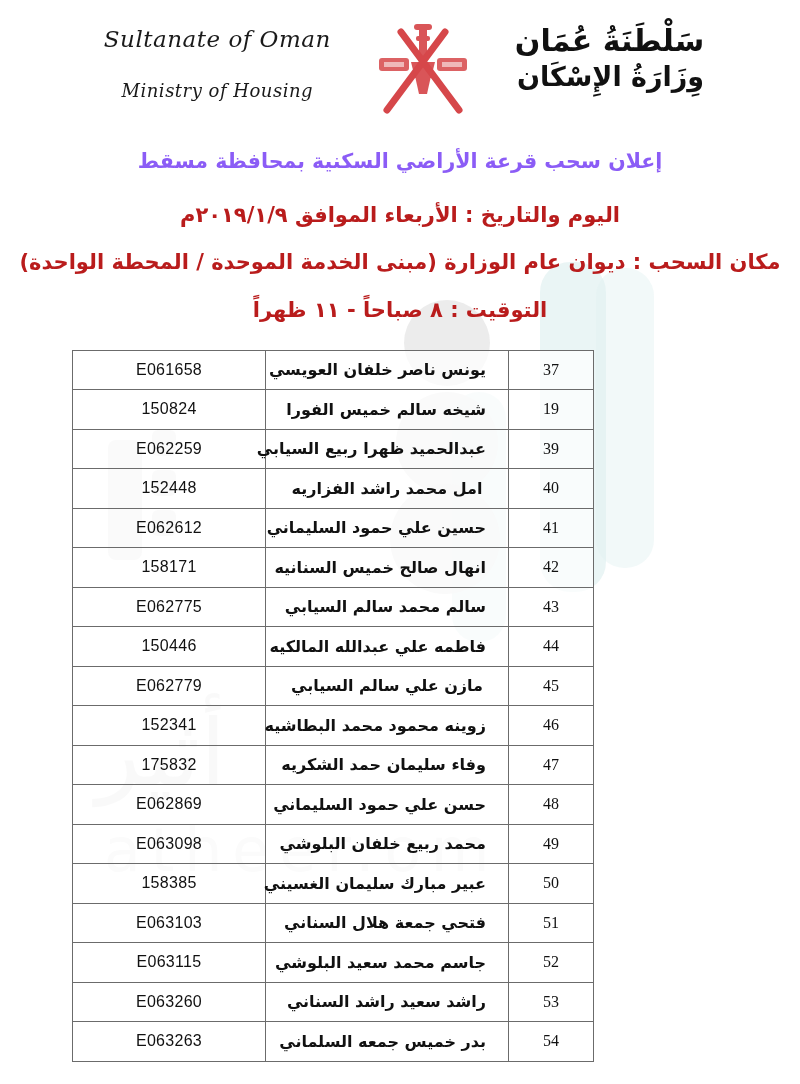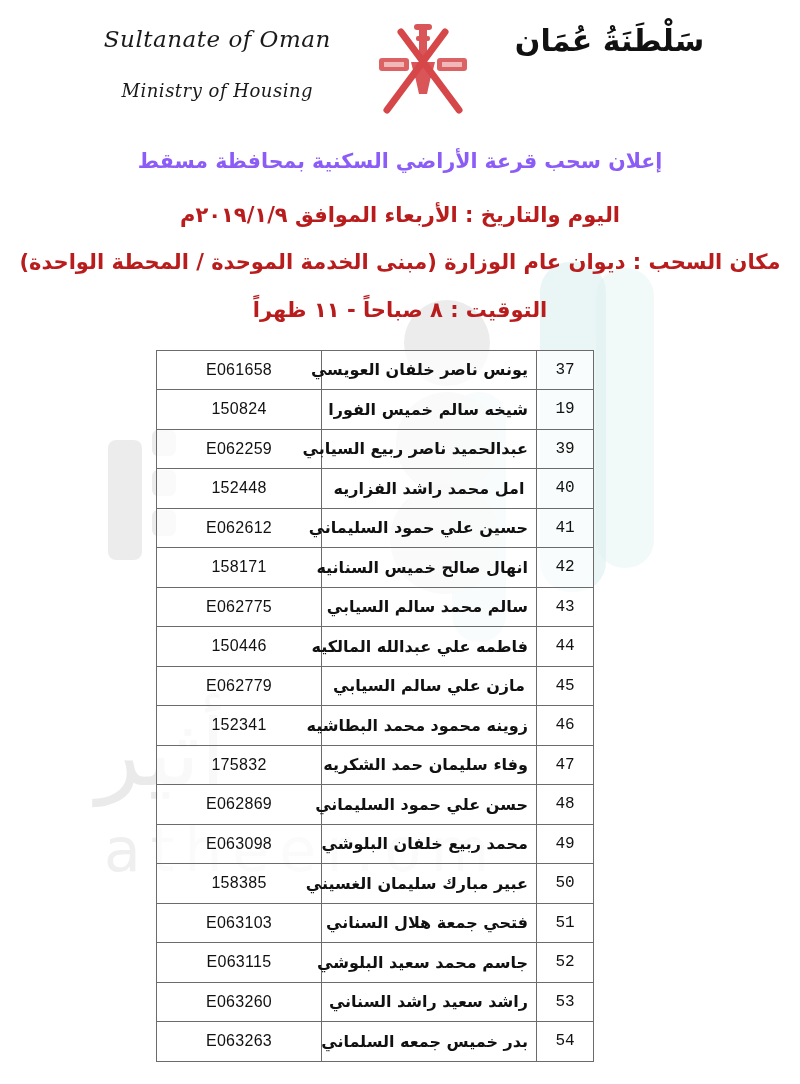--- a/index.html
+++ b/index.html
@@ -135,29 +135,29 @@
   }
   table.lottery {
     border-collapse: collapse;
     width: 100%;
     table-layout: fixed;
     background: transparent;
   }
   table.lottery td {
     border: 1px solid #6b6b6b;
     height: 38.5px;
-    padding: 0 8px;
+    padding: 0 22px;
     font-size: 16px;
     vertical-align: middle;
     background: rgba(255,255,255,0.72);
   }
   td.col-index {
     width: 40px;
     text-align: center;
-    font-family: Liberation Mono, monospace;
+    font-family: Liberation Serif, serif;
     font-size: 19px;
     direction: ltr;
     background: rgba(230,244,245,0.82);
   }
   td.col-name {
     width: 198px;
     text-align: center;
     font-size: 16.5px;
     font-weight: 600;
     white-space: nowrap;
@@ -217,20 +217,21 @@
         </g>
         <g fill="#ffffff" opacity="0.55">
           <rect x="13" y="44" width="20" height="5"></rect>
           <rect x="71" y="44" width="20" height="5"></rect>
         </g>
       </svg>
     </div>
 
     <div class="masthead-ar">
       <div class="line1">سَلْطَنَةُ عُمَان</div>
+      <div class="line2">وِزَارَةُ الإِسْكَان</div>
     </div>
 
   </div>
 
   <div class="title-block">
     <div class="doc-title">إعلان سحب قرعة الأراضي السكنية بمحافظة مسقط</div>
     <div class="meta-line first">اليوم والتاريخ : الأربعاء الموافق ٢٠١٩/١/٩م</div>
     <div class="meta-line">مكان السحب : ديوان عام الوزارة (مبنى الخدمة الموحدة / المحطة الواحدة)</div>
     <div class="meta-line">التوقيت : ٨ صباحاً - ١١ ظهراً</div>
   </div>
@@ -243,21 +244,21 @@
             <td class="col-name">يونس ناصر خلفان العويسي</td>
             <td class="col-id">E061658</td>
           </tr>
           <tr>
             <td class="col-index">19</td>
             <td class="col-name">شيخه سالم خميس الفورا</td>
             <td class="col-id">150824</td>
           </tr>
           <tr>
             <td class="col-index">39</td>
-            <td class="col-name">عبدالحميد ناصر ربيع السيابي</td>
+            <td class="col-name">عبدالحميد ظهرا ربيع السيابي</td>
             <td class="col-id">E062259</td>
           </tr>
           <tr>
             <td class="col-index">40</td>
             <td class="col-name">امل محمد راشد الفزاريه</td>
             <td class="col-id">152448</td>
           </tr>
           <tr>
             <td class="col-index">41</td>
             <td class="col-name">حسين علي حمود السليماني</td>

